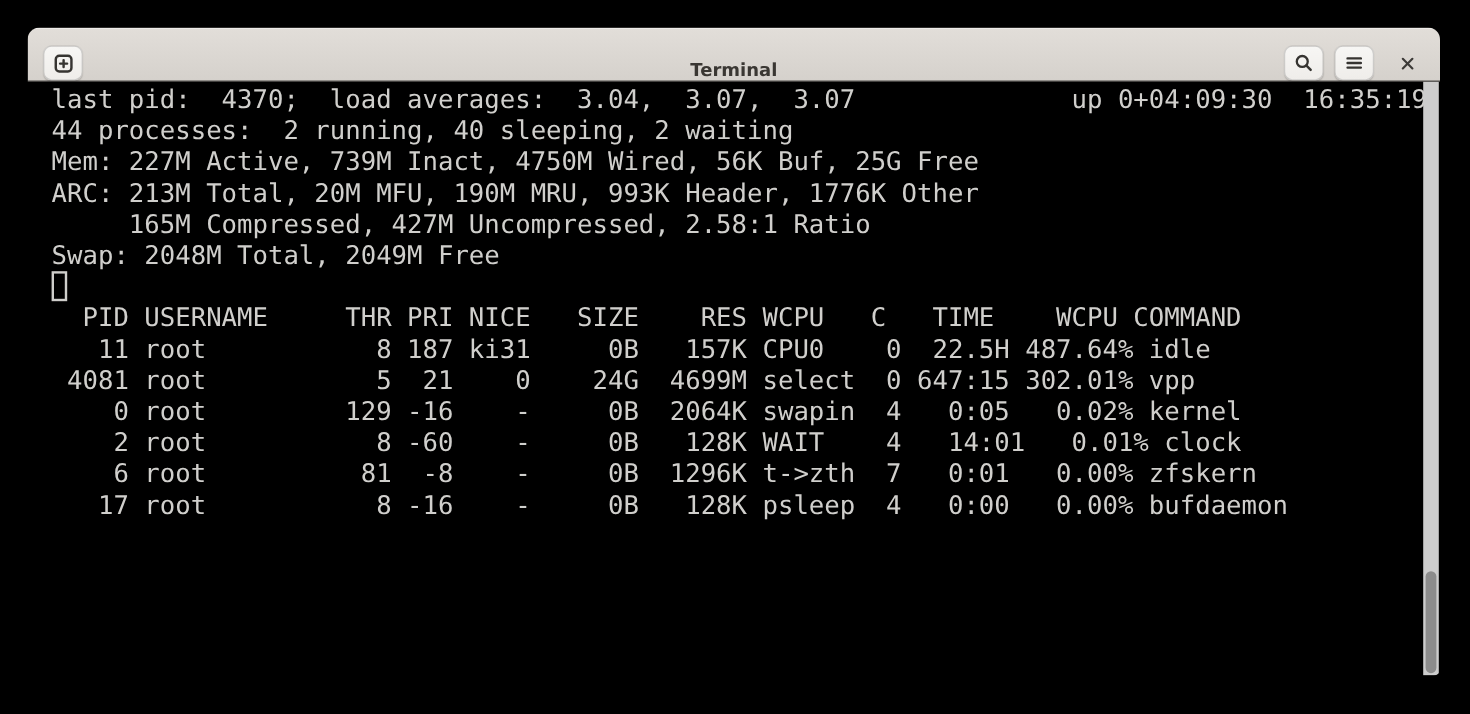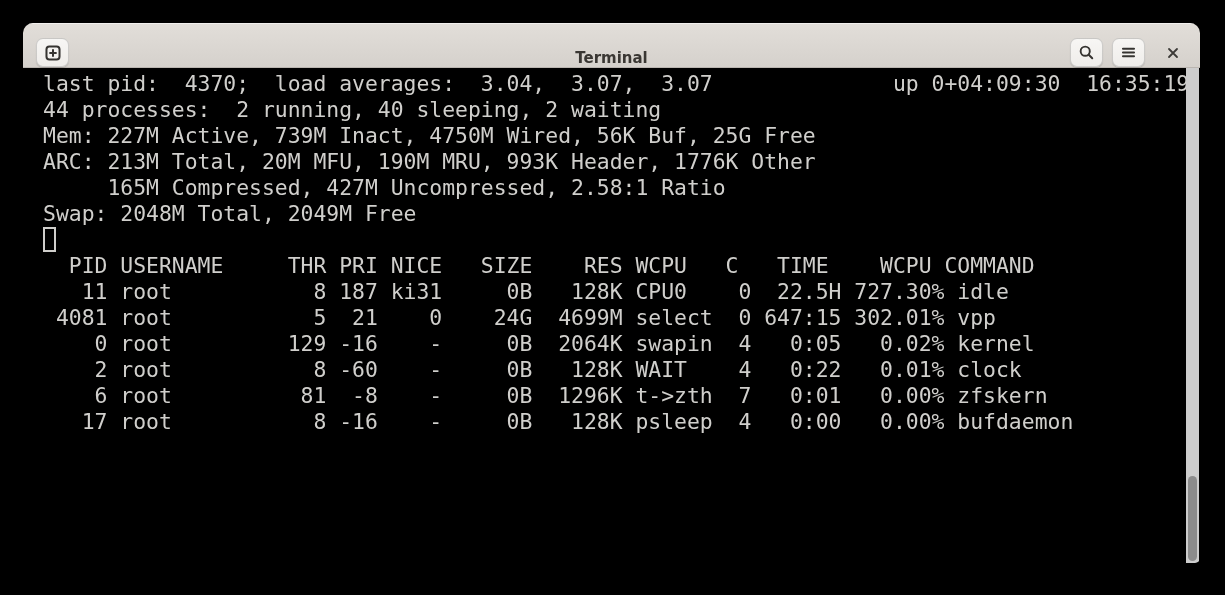--- a/index.html
+++ b/index.html
@@ -163,24 +163,24 @@
   <div class="term">
     <div class="term-lines" id="term-lines">
         <div class="tline">last pid:  4370;  load averages:  3.04,  3.07,  3.07              up 0+04:09:30  16:35:19</div>
         <div class="tline">44 processes:  2 running, 40 sleeping, 2 waiting</div>
         <div class="tline">Mem: 227M Active, 739M Inact, 4750M Wired, 56K Buf, 25G Free</div>
         <div class="tline">ARC: 213M Total, 20M MFU, 190M MRU, 993K Header, 1776K Other</div>
         <div class="tline">     165M Compressed, 427M Uncompressed, 2.58:1 Ratio</div>
         <div class="tline">Swap: 2048M Total, 2049M Free</div>
         <div class="tline"><span class="cursor"></span></div>
         <div class="tline">  PID USERNAME     THR PRI NICE   SIZE    RES WCPU   C   TIME    WCPU COMMAND</div>
-        <div class="tline">   11 root           8 187 ki31     0B   128K CPU0    0  22.5H 727.30% idle</div>
+        <div class="tline">   11 root           8 187 ki31     0B   157K CPU0    0  22.5H 487.64% idle</div>
         <div class="tline"> 4081 root           5  21    0    24G  4699M select  0 647:15 302.01% vpp</div>
         <div class="tline">    0 root         129 -16    -     0B  2064K swapin  4   0:05   0.02% kernel</div>
-        <div class="tline">    2 root           8 -60    -     0B   128K WAIT    4   0:22   0.01% clock</div>
+        <div class="tline">    2 root           8 -60    -     0B   128K WAIT    4   14:01   0.01% clock</div>
         <div class="tline">    6 root          81  -8    -     0B  1296K t-&gt;zth  7   0:01   0.00% zfskern</div>
         <div class="tline">   17 root           8 -16    -     0B   128K psleep  4   0:00   0.00% bufdaemon</div>
       </div>
     <div class="scrollbar">
       <div class="scroll-thumb"></div>
     </div>
   </div>
 
 </div>
 

